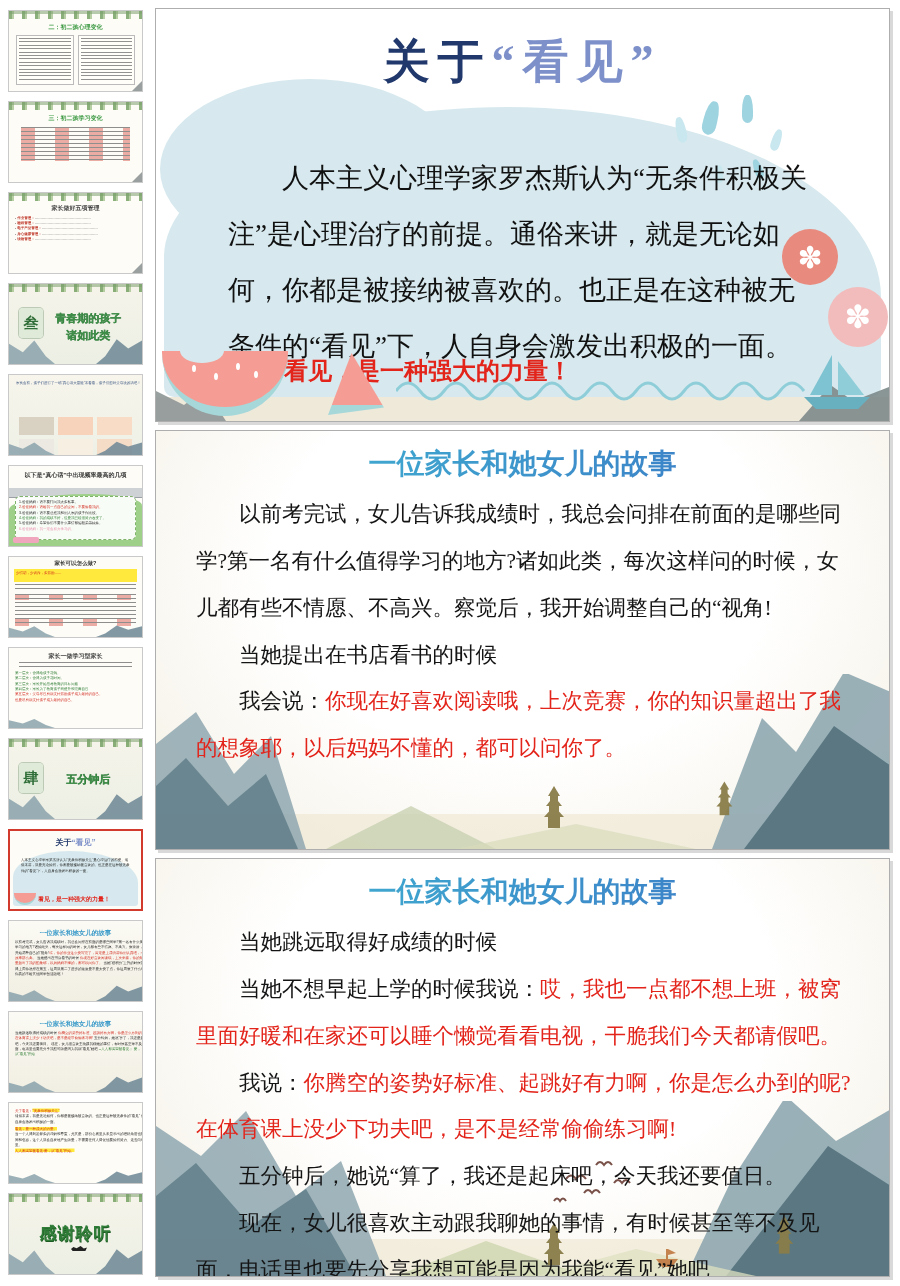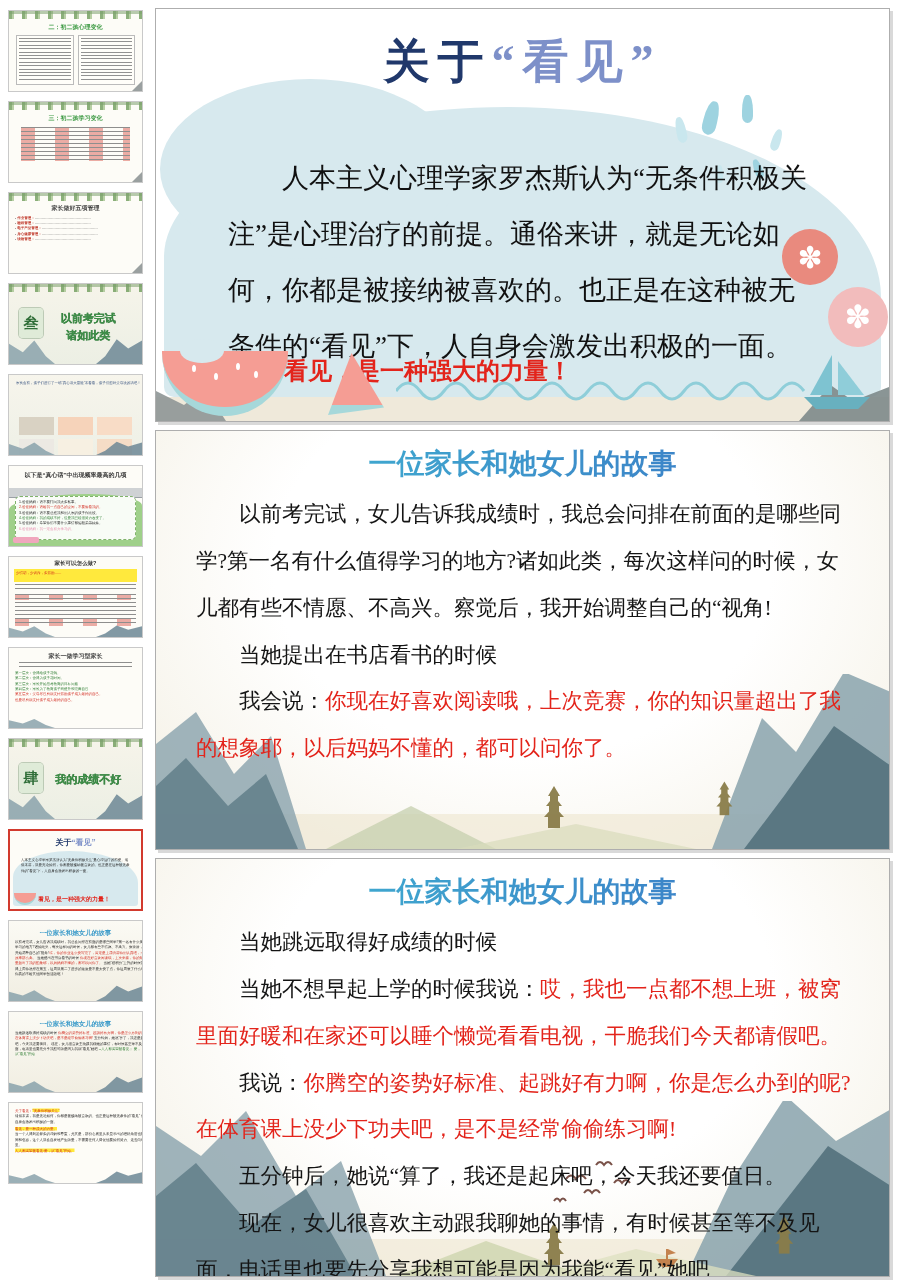--- a/index.html
+++ b/index.html
@@ -166,21 +166,21 @@
         <div class="corner-fold" data-interactable="false"></div>
       </div>
     </div>
 
     <div class="thumb" data-interactable="true">
       <div class="t-inner" data-interactable="false">
         <div class="art-bg" data-interactable="false"></div>
         <div class="vine" data-interactable="false"></div>
         <span class="seal" data-interactable="false">叁</span>
         <div class="art-title" data-interactable="false">
-          <div>以前考完试</div>
+          <div>青春期的孩子</div>
           <div>诸如此类</div>
         </div>
         <div class="tm tm-l" data-interactable="false"></div>
         <div class="tm tm-r" data-interactable="false"></div>
       </div>
     </div>
 
     <div class="thumb" data-interactable="true">
       <div class="t-inner" data-interactable="false" style="background:linear-gradient(#f7f5ec,#eef0e6);">
         <div class="micro micro-wrap" style="margin:5px 7px;color:#334f7d;" data-interactable="false">家长会前，孩子们进行了一场“真心话大冒险”来看看，孩子们想对父母说的话吧！</div>
@@ -245,21 +245,21 @@
         </div>
         <div class="tm tm-l" data-interactable="false" style="height:10px;"></div>
       </div>
     </div>
 
     <div class="thumb" data-interactable="true">
       <div class="t-inner" data-interactable="false">
         <div class="art-bg" data-interactable="false"></div>
         <div class="vine" data-interactable="false"></div>
         <span class="seal" data-interactable="false">肆</span>
-        <div class="art-title" style="top:32px;" data-interactable="false">我的成绩不好</div>
+        <div class="art-title" style="top:32px;" data-interactable="false">五分钟后</div>
         <div class="tm tm-l" data-interactable="false"></div>
         <div class="tm tm-r" data-interactable="false"></div>
       </div>
     </div>
 
     <div class="thumb selected" data-interactable="true">
       <div class="t-inner" data-interactable="false">
         <div class="p1-title" data-interactable="false">
           <span class="a">关于</span><span class="b">“看见”</span>
         </div>
@@ -310,20 +310,30 @@
           <div style="height:4px;"></div>
           <div><span class="mr" style="background:#ffe93d;">看见，是一种强大的力量。</span></div>
           <div>当一个人得到足够多的理解和尊重，尤其是，那份心底里从未显示出的糟糕角落也被认同和包容，这个人就会自发地产生能量，不需要任何人督促他要如何努力、走去向哪里。</div>
           <div><span class="mr" style="background:#ffe93d;">人人都渴望被看见:爱，从“看见”开始。</span></div>
         </div>
         <div class="tm tm-l" data-interactable="false" style="height:10px;"></div>
         <div class="tm tm-r" data-interactable="false" style="height:12px;"></div>
       </div>
     </div>
 
+    <div class="thumb" data-interactable="true">
+      <div class="t-inner" data-interactable="false">
+        <div class="art-bg" data-interactable="false"></div>
+        <div class="vine" data-interactable="false"></div>
+        <div class="thanks-title" data-interactable="false">感谢聆听</div>
+        <div class="horse" data-interactable="false"></div>
+        <div class="tm tm-l" data-interactable="false"></div>
+        <div class="tm tm-r" data-interactable="false"></div>
+      </div>
+    </div>
 
   </aside>
 
   <section class="slide" style="top:8px;height:414px;" data-interactable="true">
     <div class="cloud" data-interactable="false"></div>
 
     <div class="s1-title" data-interactable="false">
       <span class="a">关于</span><span class="b">“看见”</span>
     </div>
 

